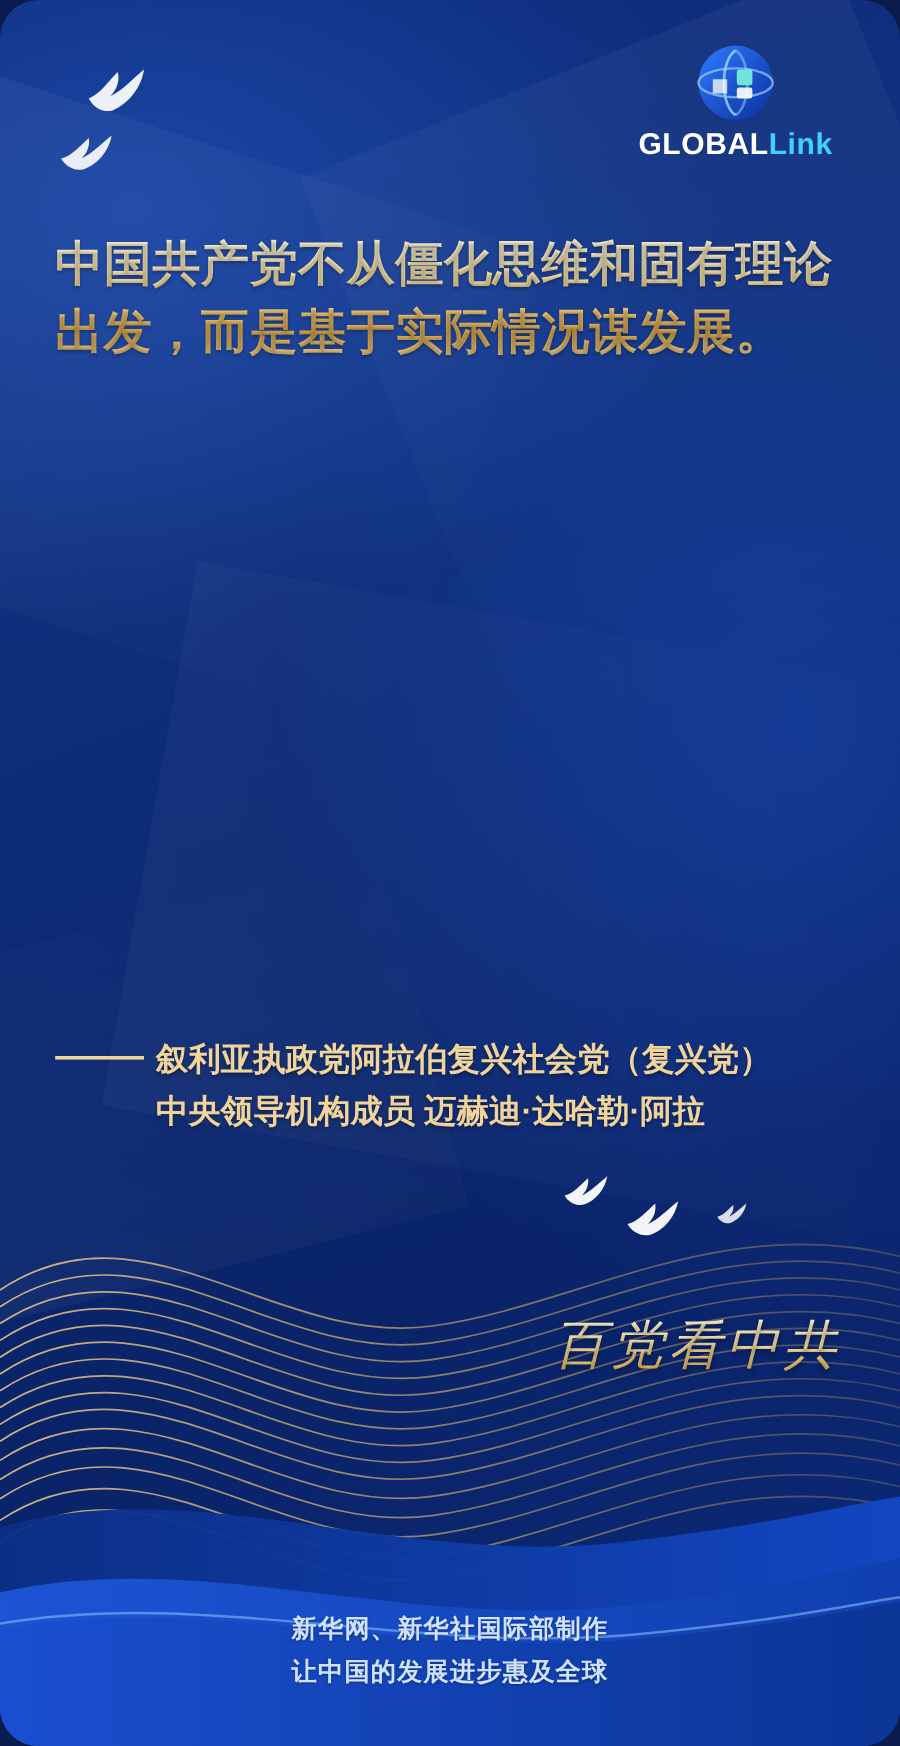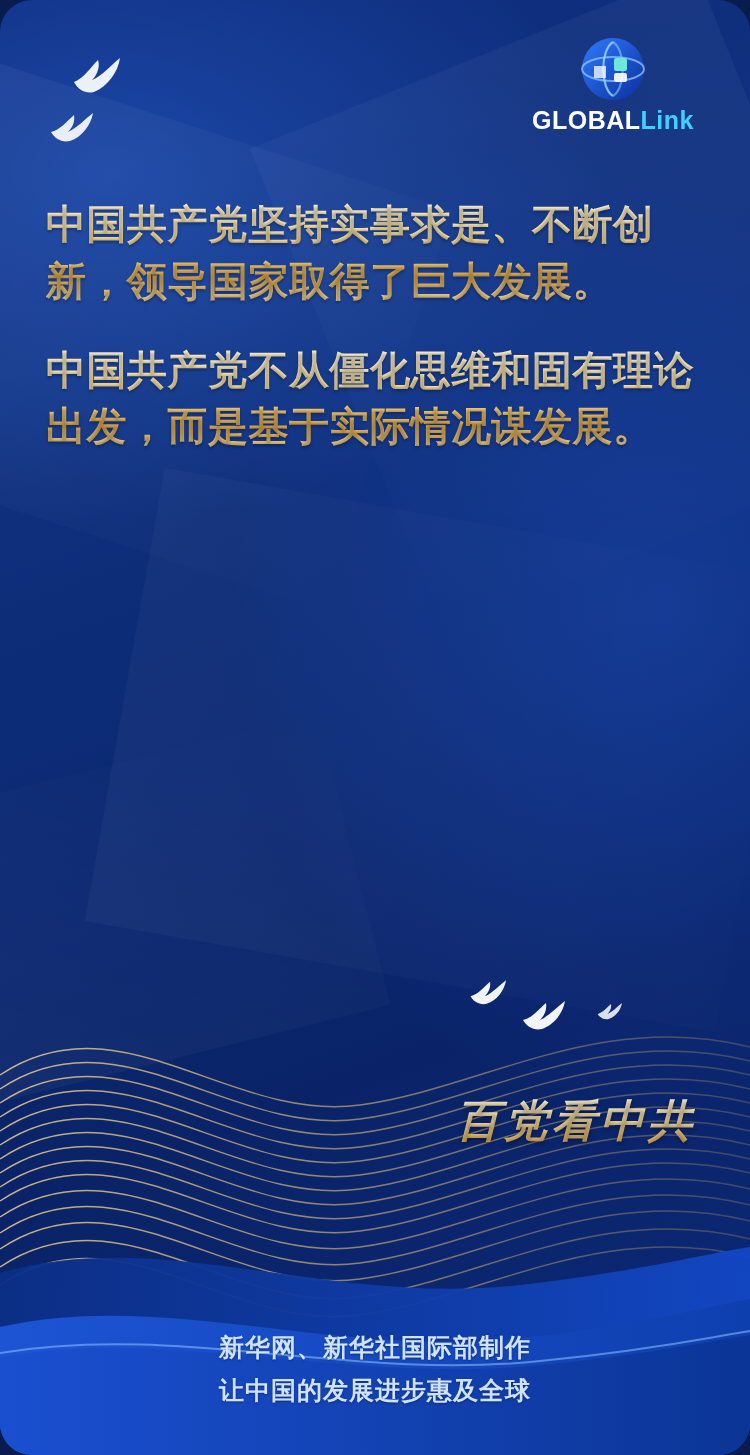--- a/index.html
+++ b/index.html
@@ -119,43 +119,43 @@
   }
 
   
   .seal {
     position: absolute;
     right: 44px;
     top: 1092px;
     width: 250px;
     height: 78px;
     font-size: 44px;
-    font-weight: bold;
+    font-weight: normal;
     letter-spacing: 4px;
-    text-align: left;
+    text-align: center;
     font-family: "DejaVu Serif", "Liberation Serif", serif;
     font-style: italic;
     background: linear-gradient(180deg, #fff8e0 0%, #ffe7a6 35%, #e9b55c 65%, #fdf0c8 100%);
     -webkit-background-clip: text;
     background-clip: text;
     color: transparent;
     -webkit-text-fill-color: transparent;
     text-shadow: 0 2px 4px rgba(0,0,0,0.35);
     white-space: nowrap;
   }
 
   
   .footer {
     position: absolute;
     left: 0;
     bottom: 42px;
     width: 750px;
     text-align: center;
     color: #cfe2ff;
-    font-size: 25px;
+    font-size: 21px;
     line-height: 1.75;
     font-weight: bold;
     letter-spacing: 1px;
     text-shadow: 0 1px 2px rgba(0,0,0,0.35);
   }
 </style>
 </head>
 <body>
 
 <div class="poster">
@@ -189,24 +189,27 @@
         <rect x="34" y="37" width="13" height="9" rx="2" fill="#ffffff" opacity="0.9"></rect>
         <path d="M14 30 L26 30 L26 42 L14 42 Z" fill="#ffffff" opacity="0.75"></path>
       </svg>
     </div>
     <div class="logo-text">
       <span class="a">GLOBAL</span><span class="b">Link</span>
     </div>
   </div>
 
   <div class="quote">
-    <p class="para">中国共产党坚持实事求是、不断创新，领导国家取得了巨大发展。</p>
     <p class="para">中国共产党不从僵化思维和固有理论出发，而是基于实际情况谋发展。</p>
   </div>
 
+  <div class="attribution">
+    <span class="attr-dash"></span><span>叙利亚执政党阿拉伯复兴社会党（复兴党）</span>
+    <span class="attr-line2">中央领导机构成员 迈赫迪·达哈勒·阿拉</span>
+  </div>
 
   <svg class="dove" style="left:468px; top:975px;" width="44" height="34" viewBox="0 0 52 38">
     <path d="M3 24 C12 22 18 14 26 7 C27 13 25 19 20 24 C29 20 36 12 45 5 C43 17 34 29 22 33 C14 35 6 30 3 24 Z" fill="#ffffff" opacity="0.95"></path>
   </svg>
   <svg class="dove" style="left:520px; top:995px;" width="52" height="40" viewBox="0 0 52 38">
     <path d="M3 24 C12 22 18 14 26 7 C27 13 25 19 20 24 C29 20 36 12 45 5 C43 17 34 29 22 33 C14 35 6 30 3 24 Z" fill="#ffffff" opacity="0.95"></path>
   </svg>
   <svg class="dove" style="left:596px; top:1000px;" width="30" height="22" viewBox="0 0 52 38">
     <path d="M3 24 C12 22 18 14 26 7 C27 13 25 19 20 24 C29 20 36 12 45 5 C43 17 34 29 22 33 C14 35 6 30 3 24 Z" fill="#ffffff" opacity="0.85"></path>
   </svg>

